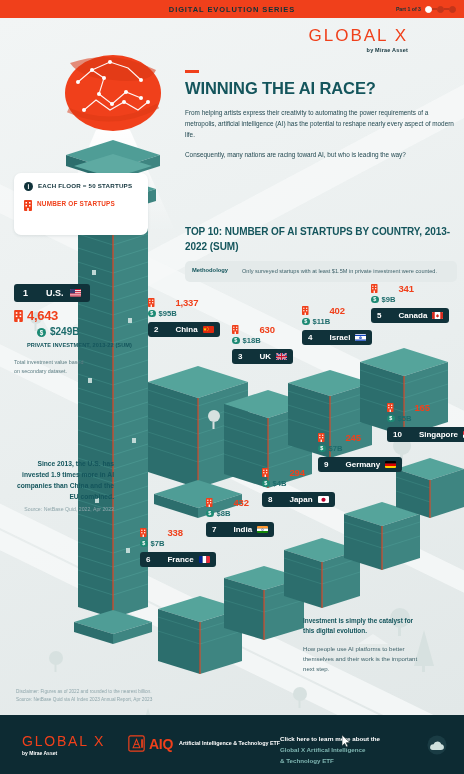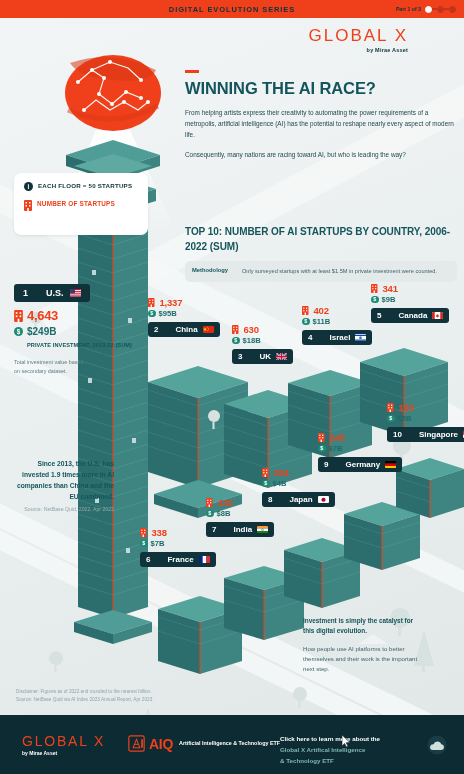--- a/index.html
+++ b/index.html
@@ -77,21 +77,21 @@
   .sect-title { font-size: 10px; font-weight: bold; color: #14555c; line-height: 1.45; letter-spacing: -.05px; }
   .method {
     margin-top: 7px; background: #e4eaea; border-radius: 5px; padding: 6px 7px;
     display: flex; gap: 8px; align-items: flex-start;
   }
   .method-label { font-size: 5.8px; font-weight: bold; color: #14555c; flex: 0 0 42px; }
   .method-text { font-size: 5.6px; color: #3d6169; line-height: 1.55; }
 
   
   .dgroup { position: absolute; }
-  .d-start { display: flex; align-items: center; gap: 5px; text-align: right; }
+  .d-start { display: flex; align-items: center; gap: 21px; text-align: right; }
   .d-count { font-size: 9.5px; font-weight: bold; color: #f0401b; letter-spacing: -.2px; }
   .d-inv { display: flex; align-items: center; gap: 3px; margin-top: 1px; }
   .d-amt { font-size: 7.6px; font-weight: bold; color: #1d6b6b; }
   .coin {
     width: 7.5px; height: 7.5px; border-radius: 50%; background: #1d8a74; color: #fff;
     font-size: 5.4px; font-weight: bold; line-height: 7.5px; text-align: center; flex: 0 0 7.5px;
   }
   .mini-bldg { width: 6.5px; height: 9px; flex: 0 0 6.5px; }
   .namechip {
     margin-top: 3px; display: inline-flex; align-items: center; gap: 5px;
@@ -101,21 +101,21 @@
   .chip-name { font-size: 8px; font-weight: bold; color: #ffffff; padding-left: 12px; }
   .flag { width: 11px; height: 7.5px; border-radius: 1px; display: inline-block; flex: 0 0 11px; }
 
   
   .us-panel { position: absolute; left: 14px; top: 282px; width: 120px; }
   .us-chip { display: inline-flex; align-items: center; gap: 6px; background:#10323a;
              border-radius: 3px; padding: 4px 9px; }
   .us-chip .chip-rank, .us-chip .chip-name { font-size: 9px; }
   .us-num { display: flex; align-items: center; gap: 4px; margin-top: 6px; }
   .us-count { font-size: 13px; font-weight: bold; color: #f0401b; letter-spacing: -.3px; text-align: right; }
-  .us-inv { display: flex; align-items: center; gap: 4px; margin-top: 3px; }
+  .us-inv { display: flex; align-items: flex-end; gap: 4px; margin-top: 3px; margin-left: 23px; }
   .us-amt { font-size: 10px; font-weight: bold; color: #1d6b6b; }
   .us-sub { font-size: 5.6px; font-weight: bold; color: #14555c; line-height: 1.6; margin-top: 4px;
             margin-left: 13px; letter-spacing: .1px; }
   .us-note { font-size: 5.4px; color: #5d7e84; line-height: 1.6; margin-top: 8px; width: 74px; }
 
   
   .stat { position: absolute; left: 14px; top: 458px; width: 100px; text-align: right; }
   .stat-t { font-size: 6.7px; font-weight: bold; color: #14555c; line-height: 1.65; }
   .stat-src { font-size: 5.2px; color: #8fa6ab; line-height: 1.5; margin-top: 4px; }
 
@@ -493,21 +493,21 @@
         <rect x="1.5" y="5" width="1.5" height="1.5"></rect>
             <rect x="5" y="5" width="1.5" height="1.5"></rect>
         <rect x="3.2" y="8" width="1.6" height="3"></rect>
           </g>
       </svg>
       <div class="legend-t2">NUMBER OF STARTUPS</div>
     </div>
   </div>
 
   <div class="sect">
-    <div class="sect-title">TOP 10: NUMBER OF AI STARTUPS BY COUNTRY, 2006-2022 (SUM)</div>
+    <div class="sect-title">TOP 10: NUMBER OF AI STARTUPS BY COUNTRY, 2013-2022 (SUM)</div>
     <div class="method">
       <div class="method-label">Methodology</div>
       <div class="method-text">Only surveyed startups with at least $1.5M in private investment were counted.</div>
     </div>
   </div>
 
   <div class="us-panel">
     <div class="us-chip">
       <span class="chip-rank">1</span>
       <span class="chip-name">U.S.</span>

